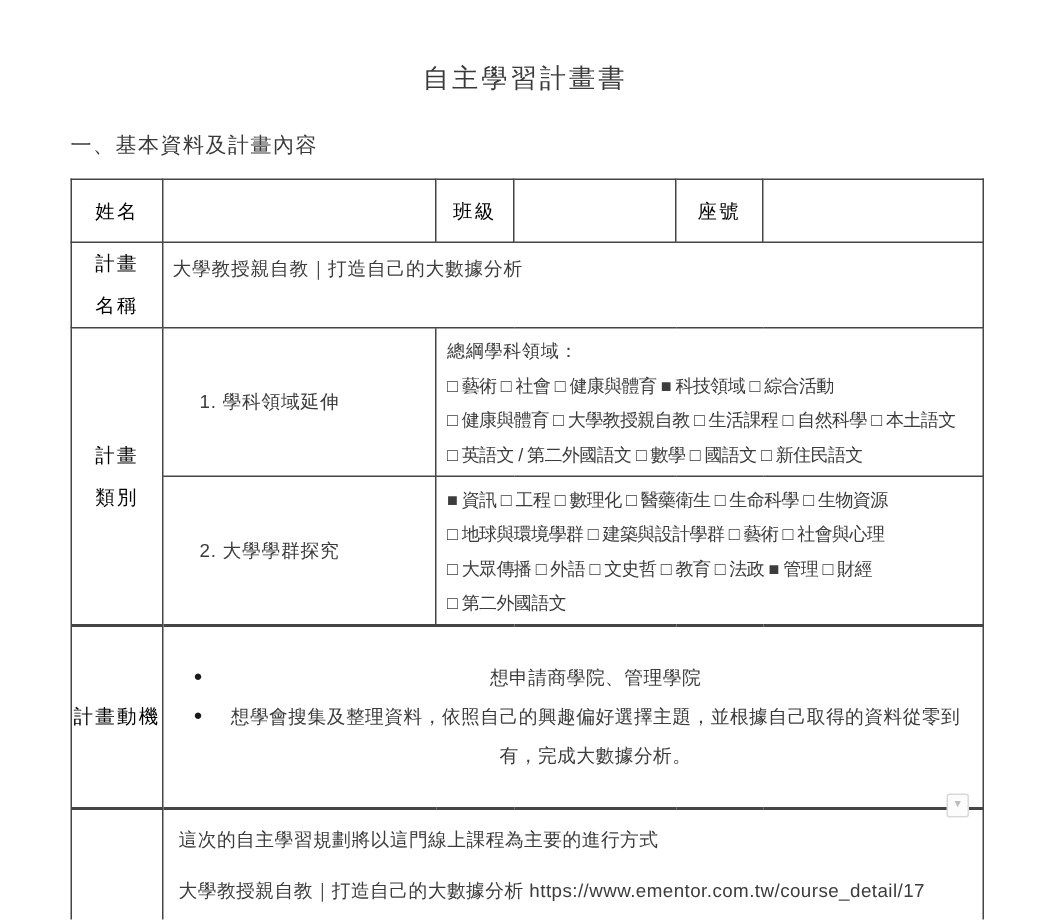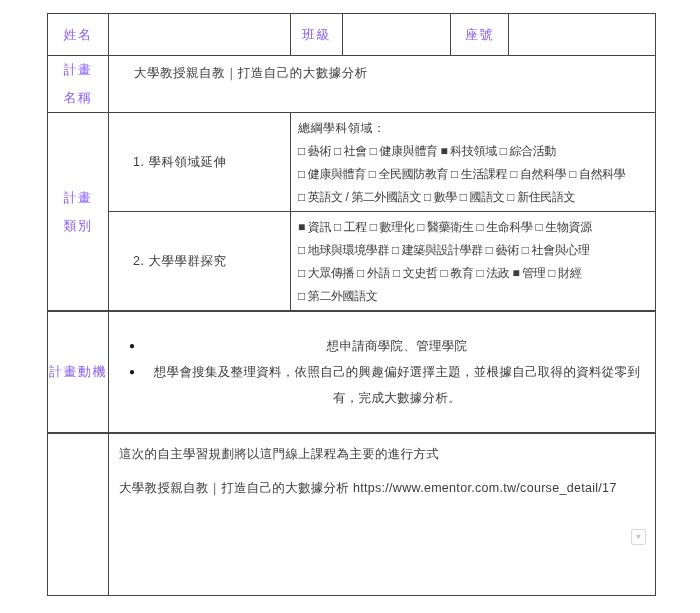--- a/index.html
+++ b/index.html
@@ -46,29 +46,29 @@
   tr.r1 { height: 42px; }
   tr.r2 { height: 53px; }
   tr.r3a { height: 97px; }
   tr.r3b { height: 98px; }
   tr.r4 { height: 122px; }
   tr.r5 { height: 162px; }
 
   td.label-cell {
     text-align: center;
     font-size: 13px; letter-spacing: 1.5px;
-    color: #8b5cf6;
+    color: #000000;
   }
   .label-stack div { line-height: 28px; text-align: center; }
 
   td.value-cell { background: #fff; }
 
   td.plan-name-cell {
     vertical-align: top;
-    padding: 9px 10px 0 25px;
+    padding: 9px 10px 0 6px;
     letter-spacing: 0.5px;
   }
 
   td.sub-label-cell {
     text-align: left;
     padding-left: 24px;
     letter-spacing: 0.5px;
   }
 
   td.opt-cell {
@@ -114,21 +114,23 @@
     color: #bdbdbd;
     font-size: 7px; line-height: 14px; text-align: center;
     cursor: default;
   }
 </style>
 </head>
 <body>
 
 <div class="page">
 
-
+  <h1 class="doc-title">自主學習計畫書</h1>
+
+  <div class="section-heading">一、基本資料及計畫內容</div>
 
   <table class="plan-table">
     <colgroup>
       <col class="c1">
         <col class="c2">
         <col class="c3">
         <col class="c4">
         <col class="c5">
         <col class="c6">
     </colgroup>
@@ -157,21 +159,21 @@
       <td class="label-cell" rowspan="2">
         <div class="label-stack">
           <div>計畫</div>
           <div>類別</div>
         </div>
       </td>
       <td class="sub-label-cell">1. 學科領域延伸</td>
       <td class="opt-cell" colspan="4">
         <div class="opt-heading">總綱學科領域：</div>
         <div class="opt-line">□ 藝術 □ 社會 □ 健康與體育 ■ 科技領域 □ 綜合活動</div>
-        <div class="opt-line">□ 健康與體育 □ 全民國防教育 □ 生活課程 □ 自然科學 □ 自然科學</div>
+        <div class="opt-line">□ 健康與體育 □ 大學教授親自教 □ 生活課程 □ 自然科學 □ 本土語文</div>
         <div class="opt-line">□ 英語文 / 第二外國語文 □ 數學 □ 國語文 □ 新住民語文</div>
       </td>
     </tr>
 
     <tr class="r3b">
       <td class="sub-label-cell">2. 大學學群探究</td>
       <td class="opt-cell" colspan="4">
         <div class="opt-line">■ 資訊 □ 工程 □ 數理化 □ 醫藥衛生 □ 生命科學 □ 生物資源</div>
         <div class="opt-line">□ 地球與環境學群 □ 建築與設計學群 □ 藝術 □ 社會與心理</div>
         <div class="opt-line">□ 大眾傳播 □ 外語 □ 文史哲 □ 教育 □ 法政 ■ 管理 □ 財經</div>

